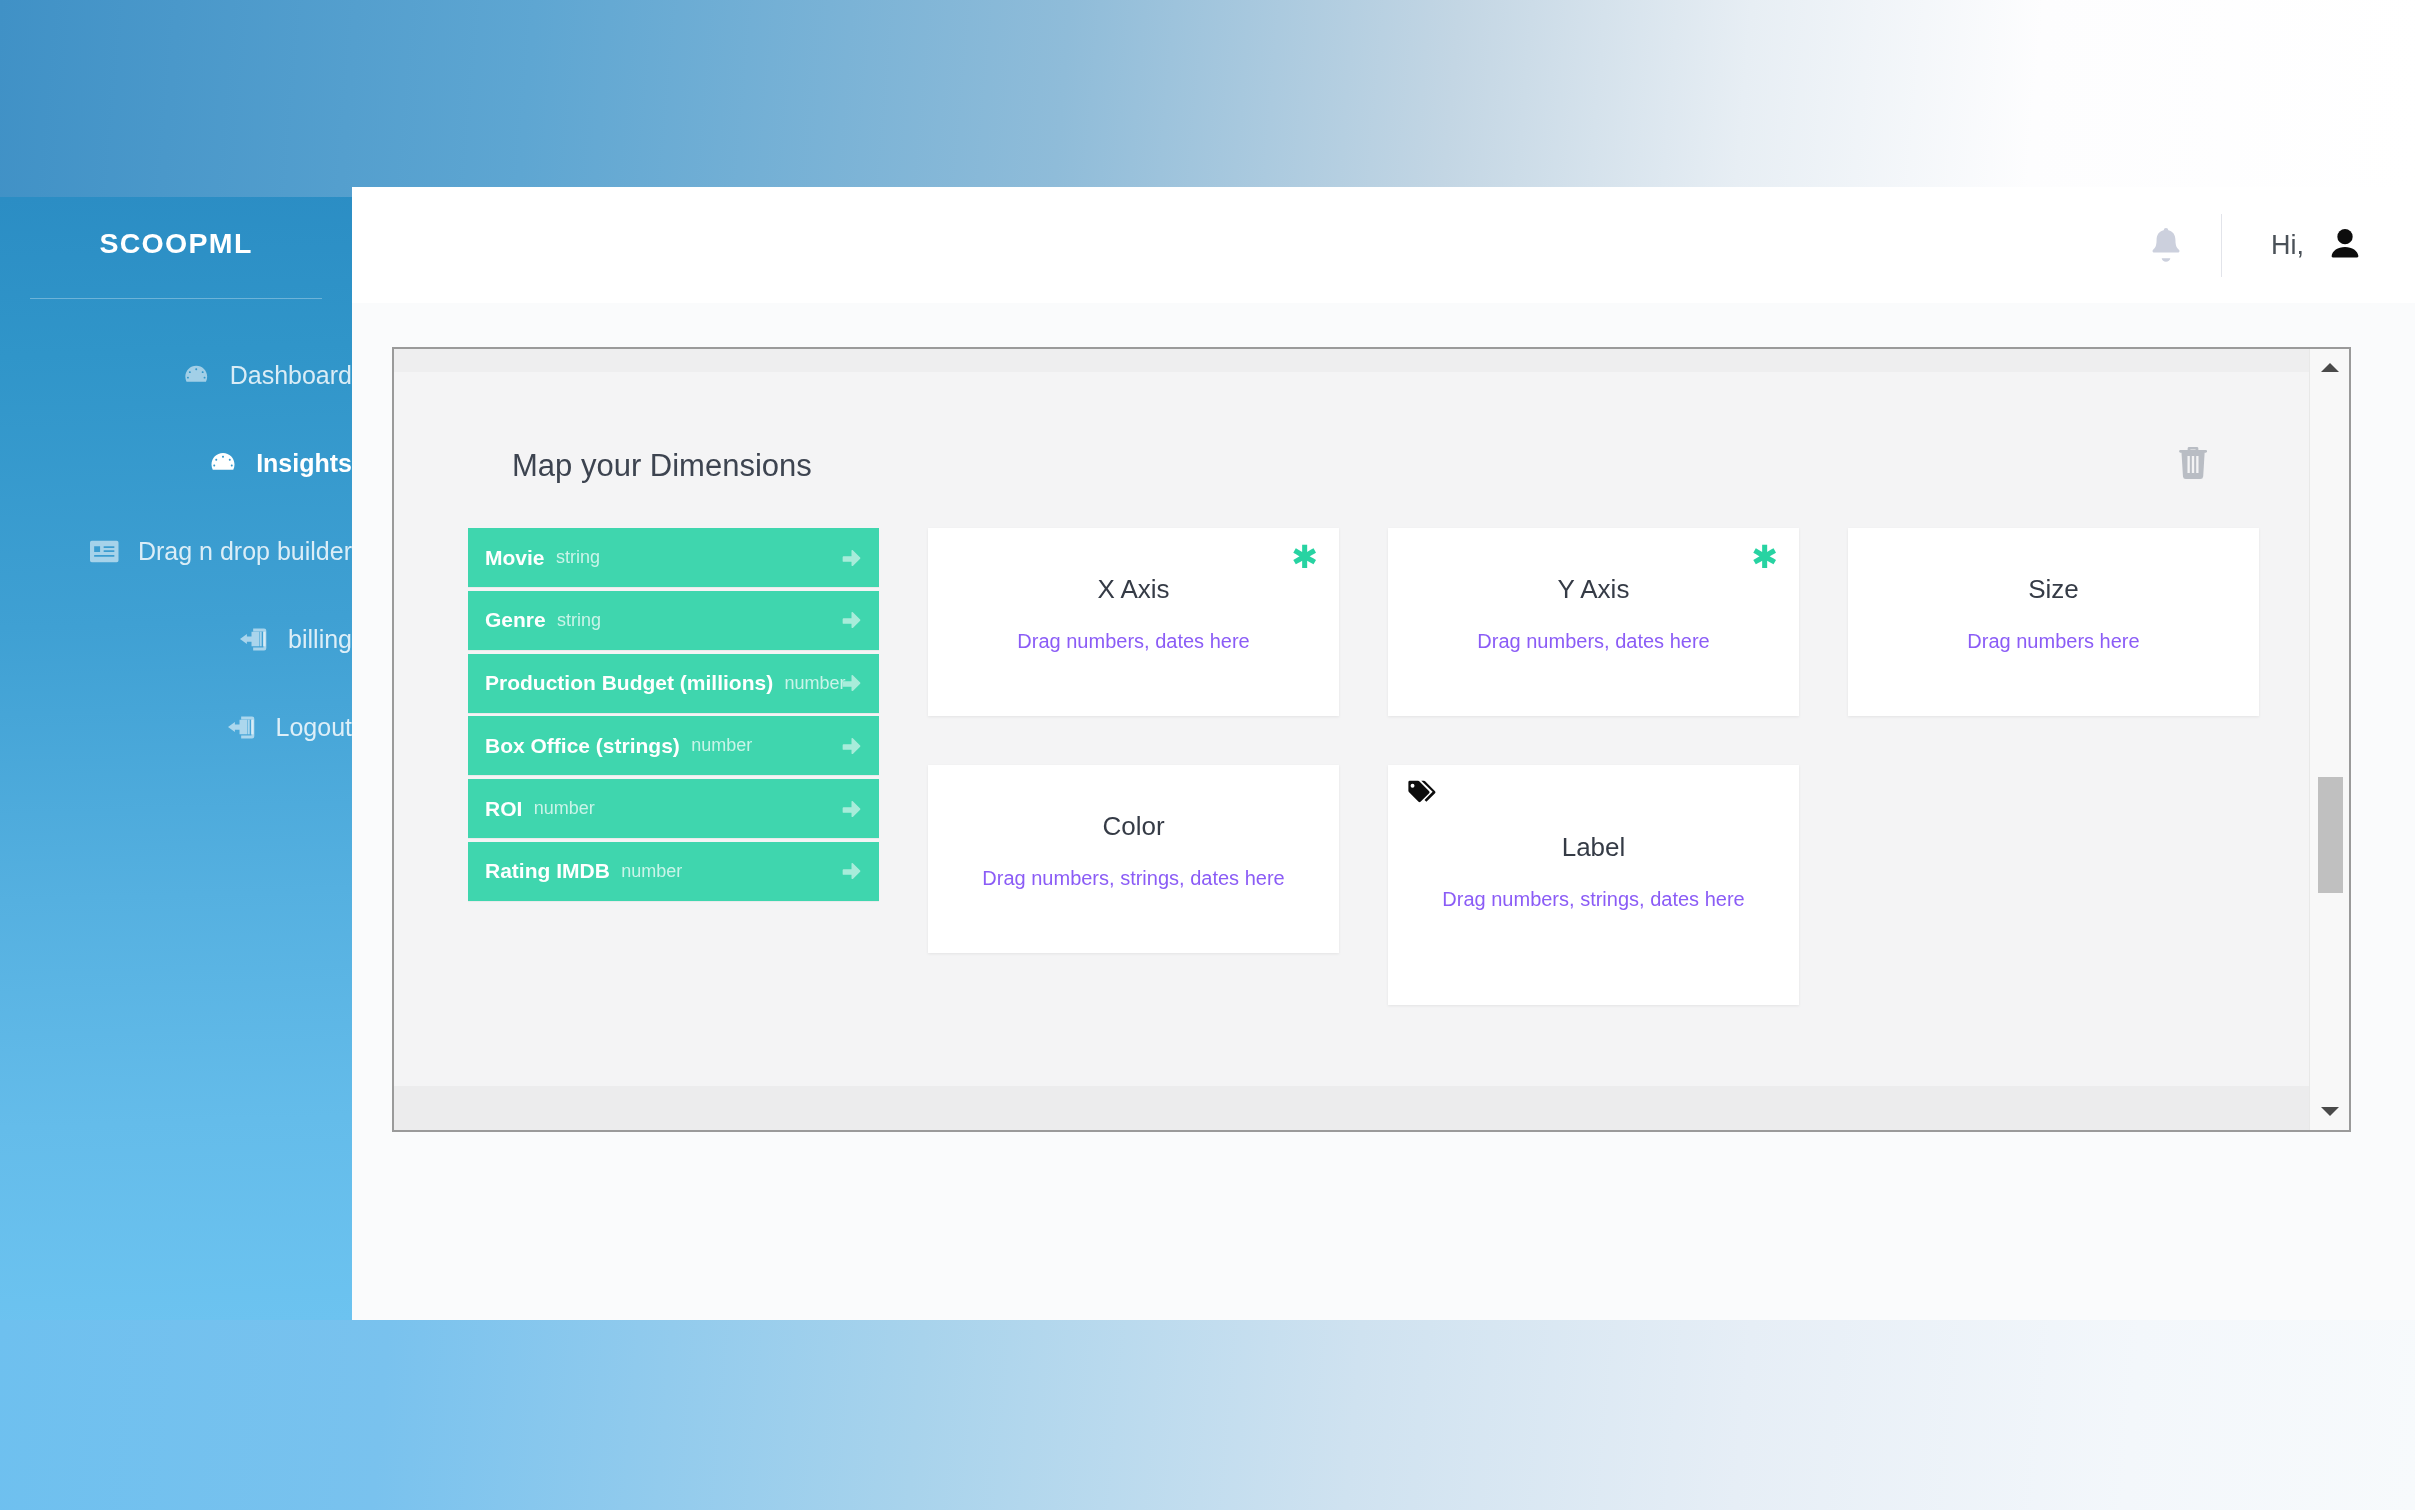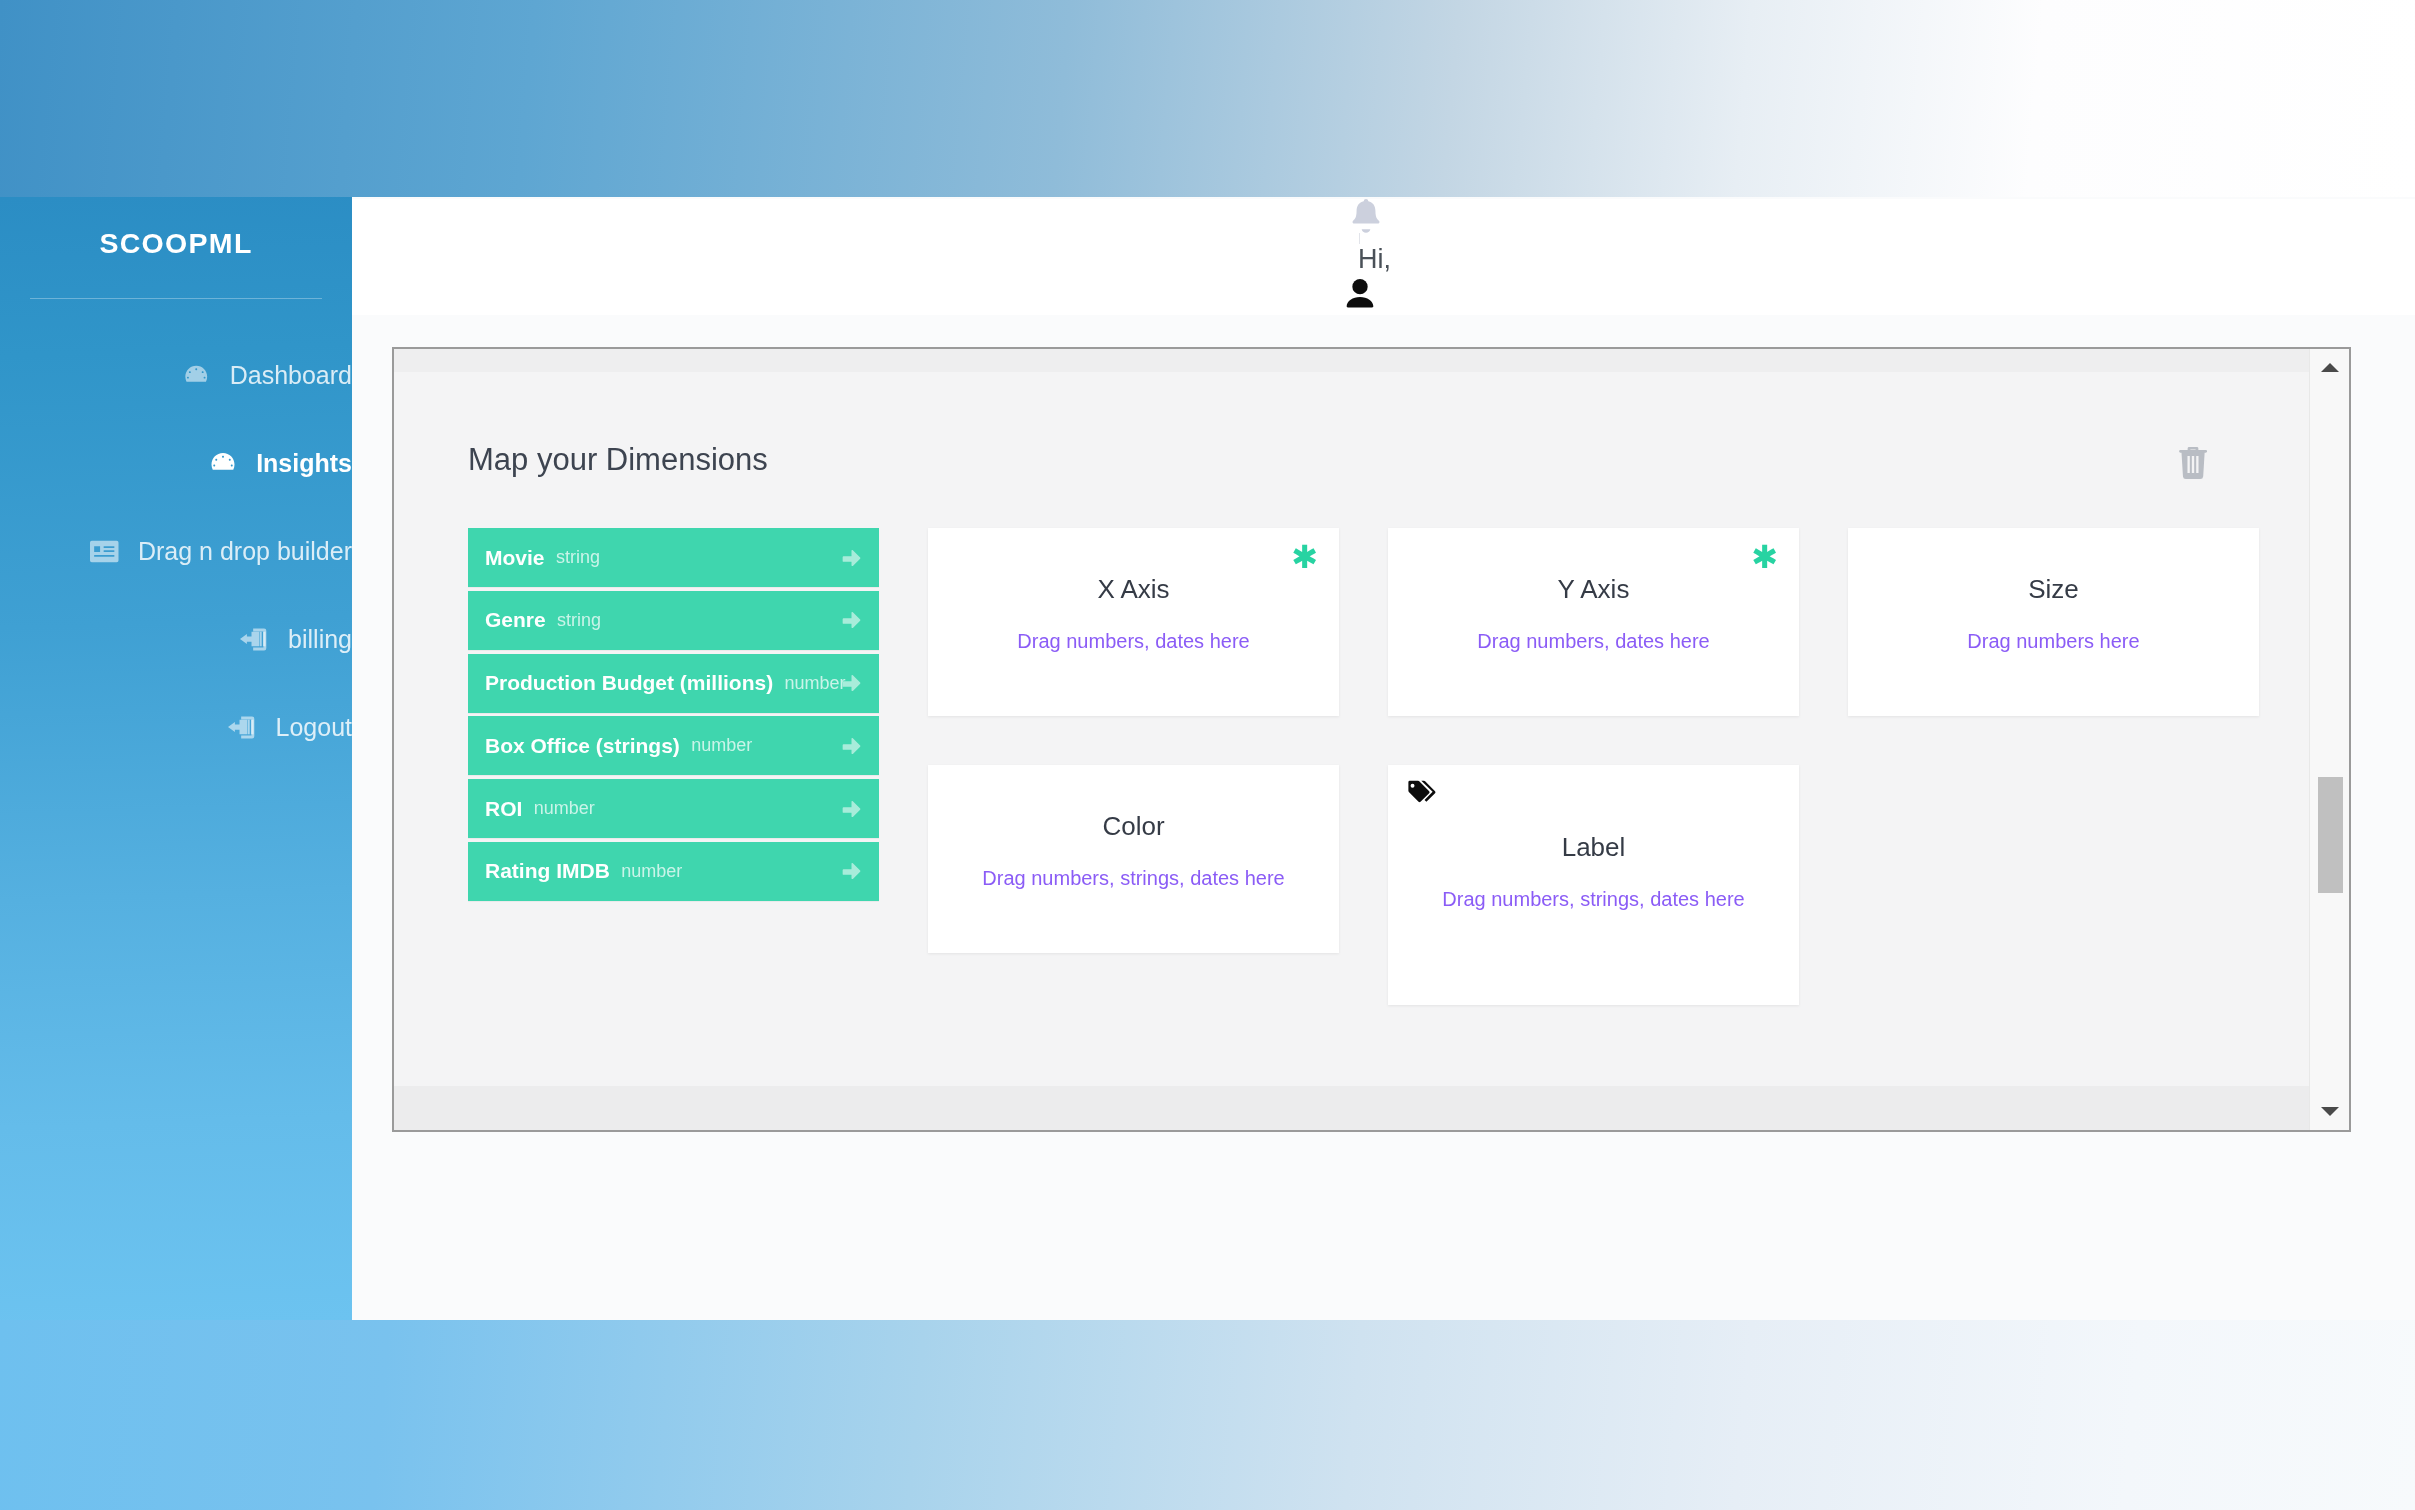--- a/index.html
+++ b/index.html
@@ -63,24 +63,24 @@
     color: rgba(255,255,255,0.82);
     white-space: nowrap;
     margin-left: 5.7px;
   }
   .nav-item.active .nav-label { color: #ffffff; font-weight: bold; }
   .nav-item.active .nav-icon svg { fill: #ffffff; }
   .nav-icon svg { fill: rgba(255,255,255,0.55); }
 
   
   .topbar {
-    position: absolute; left: 352px; top: 199px;
+    position: absolute; left: 352px; top: 187px;
     width: 2064px; height: 116px;
     background: #ffffff;
-    display: flex; align-items: center; justify-content: flex-end; flex-direction: column;
+    display: flex; align-items: center; justify-content: flex-end;
   }
   .bell {
     width: 38px; height: 42px; margin-right: 36px;
     display: flex; align-items: center; justify-content: center;
     cursor: pointer;
   }
   .bell svg { fill: #ccd0dd; }
   .divider-v {
     width: 1px; height: 63px; background: #e2e4ea;
     margin-right: 49px;
@@ -134,22 +134,23 @@
   .tri-down { width: 0; height: 0; border-left: 9.5px solid transparent; border-right: 9.5px solid transparent; border-top: 9.5px solid #4a4a4a; }
   .vscroll-thumb {
     position: absolute; left: 7.6px; top: 428px;
     width: 25px; height: 116px;
     background: #c0c0c0;
     cursor: pointer;
   }
 
   
   .panel-head {
-    display: flex; align-items: flex-start; justify-content: space-between;
+    display: flex; align-items: flex-end; justify-content: space-between;
     padding: 70px 95px 0 74px;
+    margin-left: 44px;
   }
   .panel-title {
     font-size: 31px; color: #3d4450; font-weight: 400;
   }
   .trash-btn {
     width: 42px; height: 42px; cursor: pointer;
     display: flex; align-items: center; justify-content: center;
   }
   .trash-btn svg { fill: #b9bdc4; }
 

